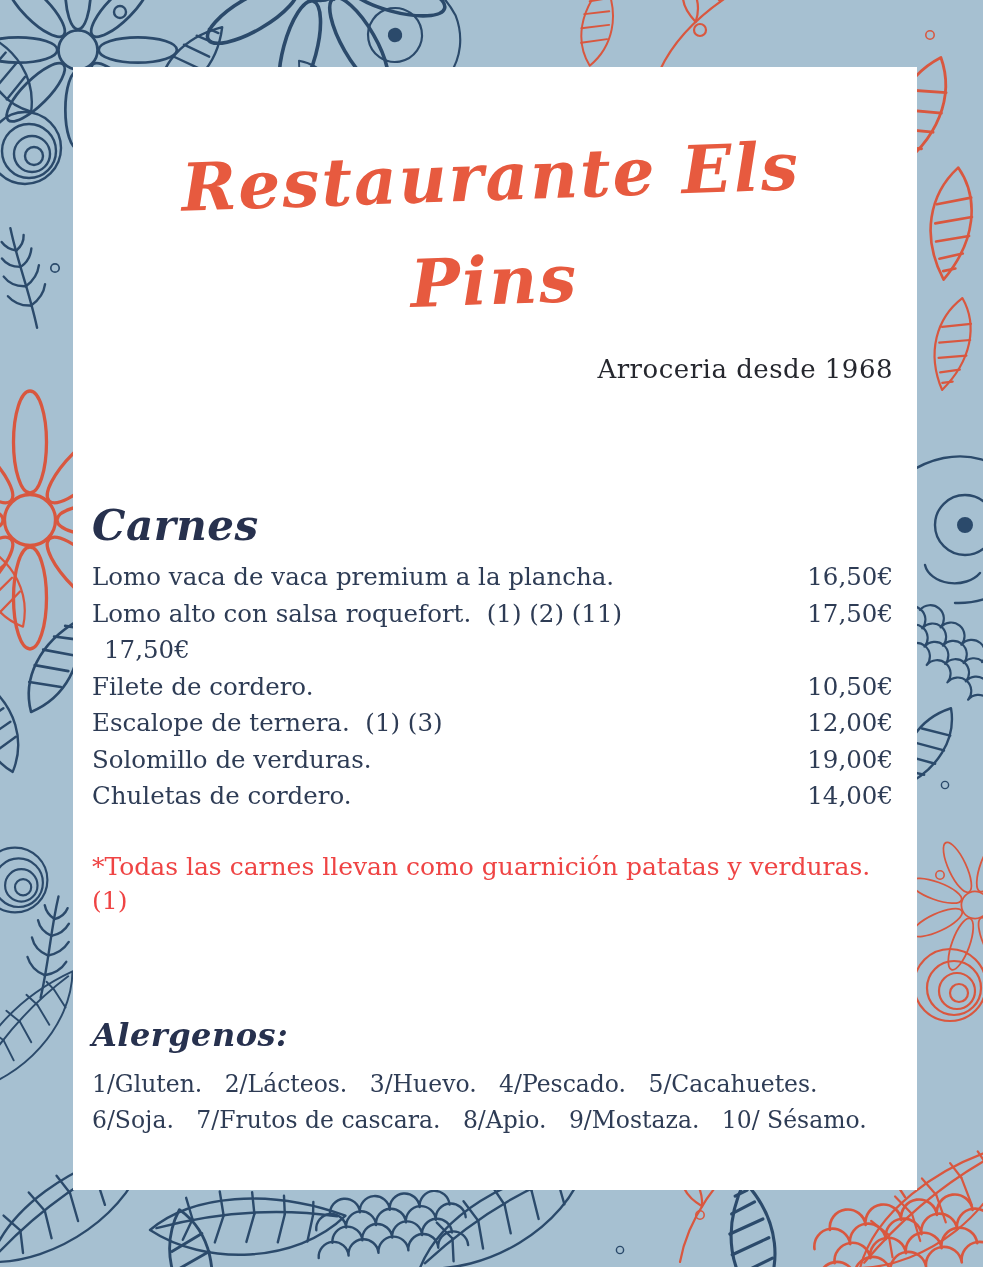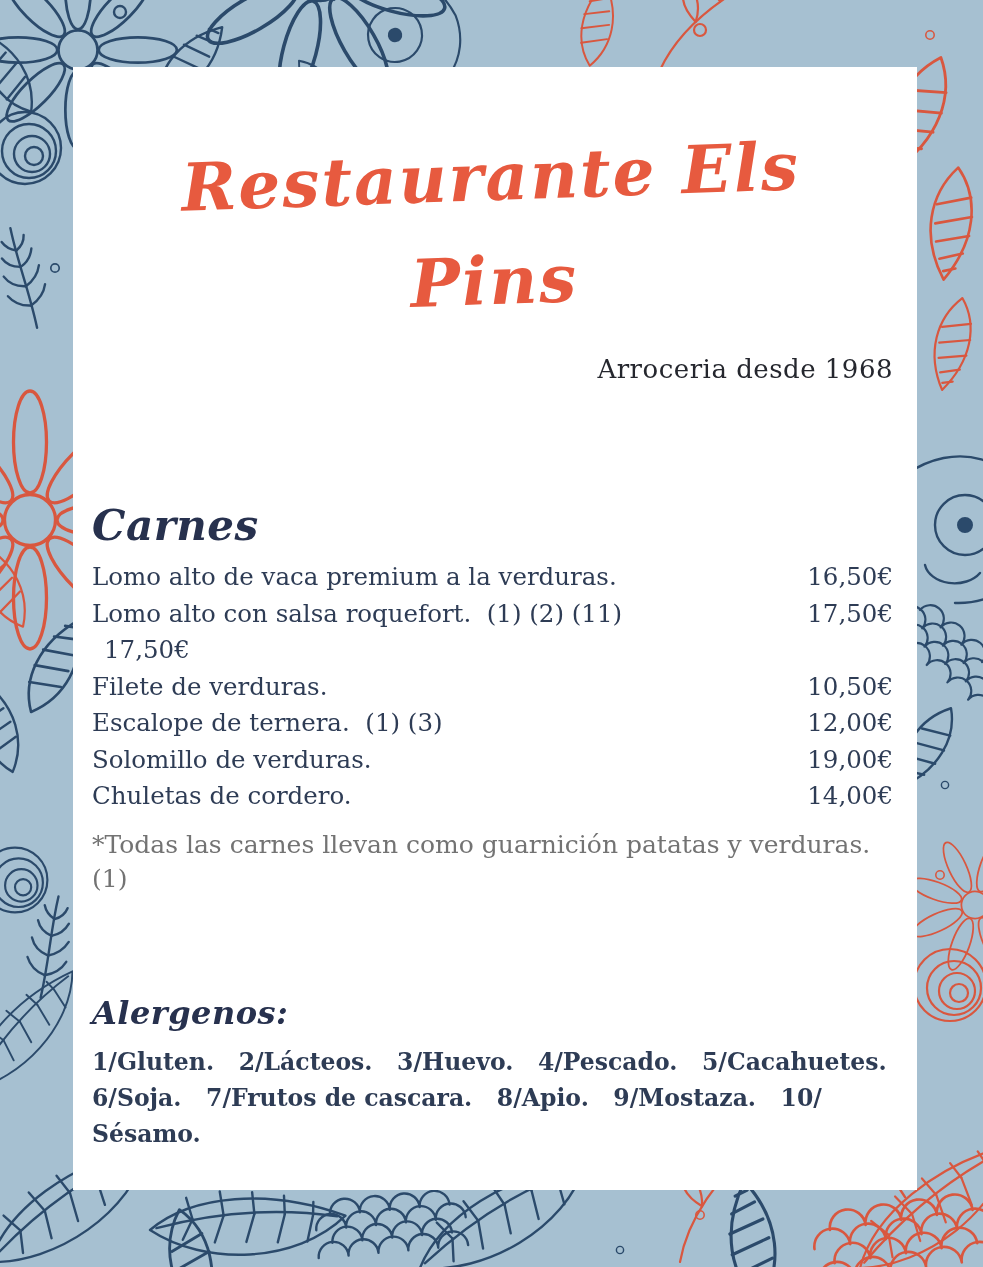--- a/index.html
+++ b/index.html
@@ -70,39 +70,38 @@
     justify-content: space-between;
     align-items: baseline;
     line-height: 36.5px;
     font-size: 24.5px;
     color: #2e3c55;
   }
   .item-name { white-space: pre-wrap; }
   .item-price { margin-left: 12px; white-space: nowrap; }
 
   .note {
-    margin-top: 13px;
+    margin-top: 35px;
     font-size: 25px;
     line-height: 34px;
-    color: #737373;
+    color: #ef4444;
     white-space: pre-wrap;
   }
 
   .allergens-heading {
     margin-top: 92px;
     font-size: 32px;
     line-height: 50px;
   }
   .allergen-lines { margin-top: 6px; }
   .allergen-line {
     font-size: 23.5px;
     line-height: 36px;
     color: #2e3c55;
     white-space: pre-wrap;
-    font-weight: bold;
   }
 </style>
 </head>
 <body>
 
 <div class="page">
 
   <svg class="bg-pattern" viewBox="0 0 983 1267" xmlns="http://www.w3.org/2000/svg" aria-hidden="true">
     <defs>
       <g id="m-daisy">
@@ -233,32 +232,32 @@
   <div class="card">
 
     <div class="brand-title">Restaurante Els Pins</div>
 
     <div class="subtitle">Arroceria desde 1968</div>
 
     <div class="section-heading carnes-heading">Carnes</div>
 
     <div class="menu-list">
       <div class="menu-row">
-        <span class="item-name">Lomo alto de vaca premium a la verduras.</span>
+        <span class="item-name">Lomo vaca de vaca premium a la plancha.</span>
         <span class="item-price">16,50€</span>
       </div>
       <div class="menu-row">
         <span class="item-name">Lomo alto con salsa roquefort.  (1) (2) (11)</span>
         <span class="item-price">17,50€</span>
       </div>
       <div class="menu-row">
         <span class="item-price">17,50€</span>
       </div>
       <div class="menu-row">
-        <span class="item-name">Filete de verduras.</span>
+        <span class="item-name">Filete de cordero.</span>
         <span class="item-price">10,50€</span>
       </div>
       <div class="menu-row">
         <span class="item-name">Escalope de ternera.  (1) (3)</span>
         <span class="item-price">12,00€</span>
       </div>
       <div class="menu-row">
         <span class="item-name">Solomillo de verduras.</span>
         <span class="item-price">19,00€</span>
       </div>

